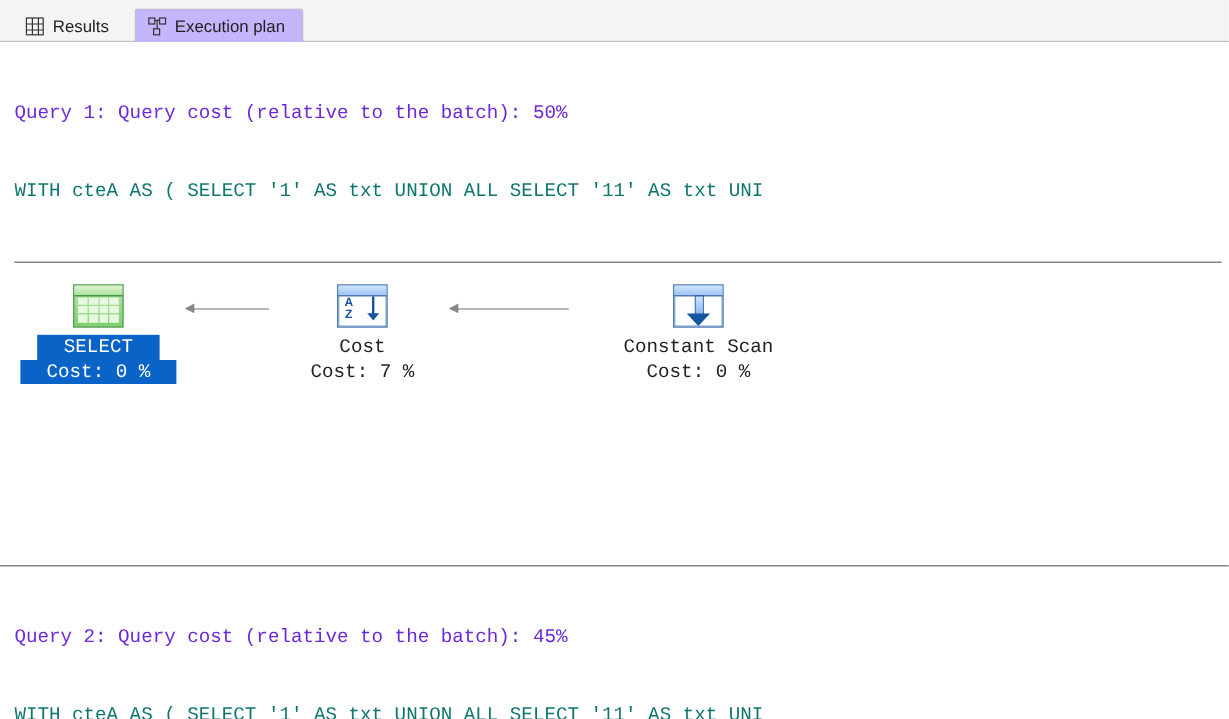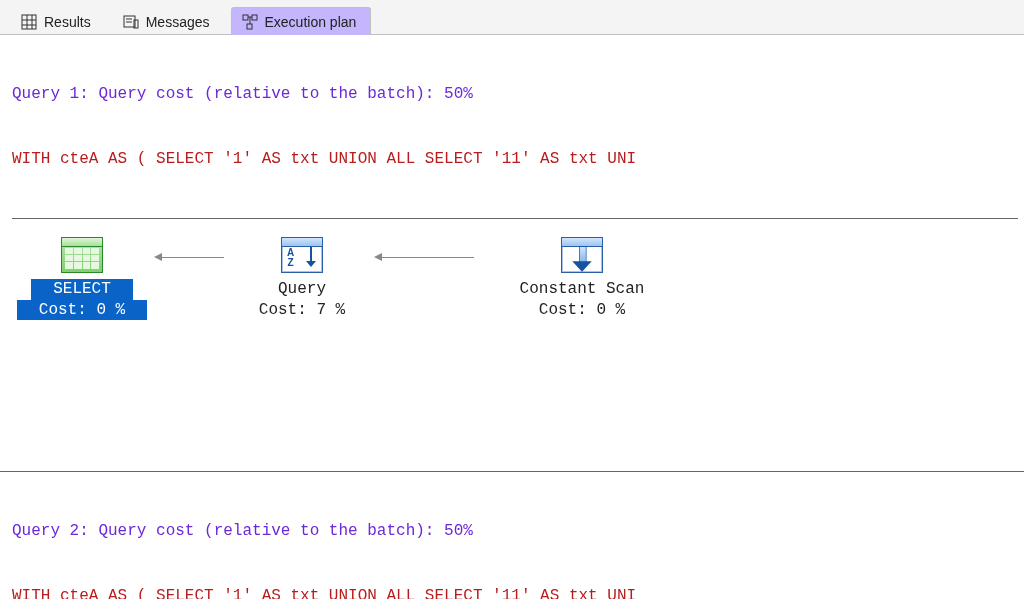--- a/index.html
+++ b/index.html
@@ -59,21 +59,21 @@
   .query-block {
     border-bottom: 1px solid #666;
     padding: 6px 6px 2px 12px;
   }
   .query-header {
     line-height: 1.35;
     white-space: pre;
     overflow: hidden;
   }
   .query-title { color: #6d28d9; }
-  .query-sql   { color: #b91c1c; }
+  .query-sql   { color: #0f766e; }
   .ops-row {
     display: flex;
     align-items: flex-start;
     gap: 0;
     padding: 16px 0 14px 0;
     border-top: 1px solid #666;
     margin-top: 4px;
     position: relative;
     min-height: 100px;
   }
@@ -198,31 +198,20 @@
       <svg viewBox="0 0 16 16" width="16" height="16">
         <rect x="1" y="1" width="14" height="14" fill="none" stroke="#333"></rect>
         <line x1="1" y1="6" x2="15" y2="6" stroke="#333"></line>
         <line x1="1" y1="11" x2="15" y2="11" stroke="#333"></line>
         <line x1="6" y1="1" x2="6" y2="15" stroke="#333"></line>
         <line x1="11" y1="1" x2="11" y2="15" stroke="#333"></line>
       </svg>
     </span>
     <span>Results</span>
   </div>
-  <div class="tab">
-    <span class="icon">
-      <svg viewBox="0 0 16 16" width="16" height="16">
-        <rect x="1" y="2" width="11" height="11" fill="none" stroke="#333"></rect>
-        <line x1="3" y1="5" x2="9" y2="5" stroke="#333"></line>
-        <line x1="3" y1="8" x2="9" y2="8" stroke="#333"></line>
-        <rect x="11" y="6" width="4" height="8" fill="none" stroke="#333"></rect>
-      </svg>
-    </span>
-    <span>Messages</span>
-  </div>
   <div class="tab active">
     <span class="icon">
       <svg viewBox="0 0 16 16" width="16" height="16">
         <rect x="1" y="1" width="5" height="5" fill="none" stroke="#333"></rect>
         <rect x="10" y="1" width="5" height="5" fill="none" stroke="#333"></rect>
         <rect x="5" y="10" width="5" height="5" fill="none" stroke="#333"></rect>
         <line x1="6" y1="3" x2="10" y2="3" stroke="#333"></line>
         <line x1="8" y1="3" x2="8" y2="10" stroke="#333"></line>
       </svg>
     </span>
@@ -267,21 +256,21 @@
       <div class="arrow"></div>
 
       <div class="op">
         <div class="ico">
           <div class="planbox">
             <div class="hdr"></div>
             <div class="sortglyph">A<span class="z">Z</span></div>
             <div class="sortarrow"></div>
           </div>
         </div>
-        <div class="op-label mono">Query</div>
+        <div class="op-label mono">Cost</div>
         <div class="op-cost  mono">Cost: 7 %</div>
       </div>
 
       <div class="arrow" style="width:110px"></div>
 
       <div class="op wide">
         <div class="ico">
           <div class="planbox">
             <div class="hdr"></div>
             <div class="bigarrow" style="position:absolute;left:7px;top:4px;transform:scale(.75);"></div>
@@ -289,19 +278,19 @@
         </div>
         <div class="op-label mono">Constant Scan</div>
         <div class="op-cost  mono">Cost: 0 %</div>
       </div>
     </div>
     <div class="gap"></div>
   </div>
 
   <div class="query-block" style="border-bottom:none">
     <div class="query-header mono">
-      <div class="query-title">Query 2: Query cost (relative to the batch): 50%</div>
+      <div class="query-title">Query 2: Query cost (relative to the batch): 45%</div>
       <div class="query-sql">WITH cteA AS ( SELECT '1' AS txt UNION ALL SELECT '11' AS txt UNI</div>
     </div>
 
   </div>
 
 </div>
 
 </body></html>

